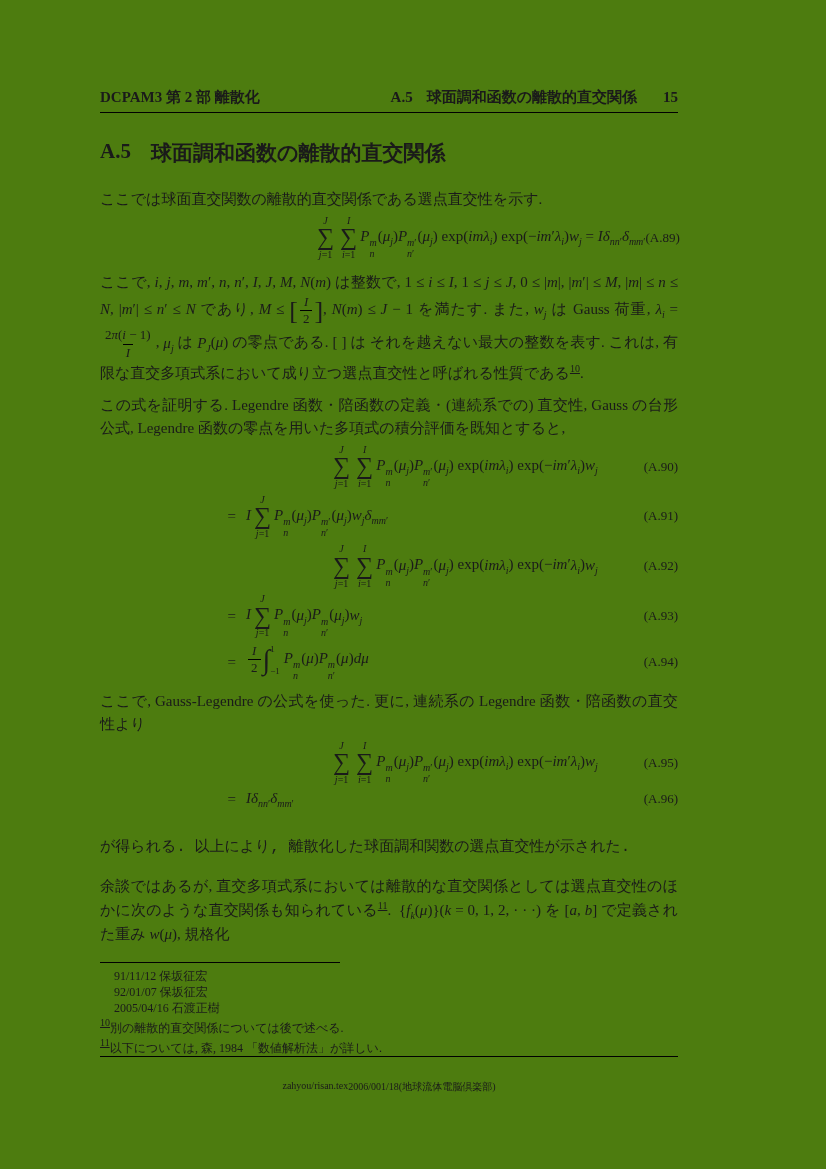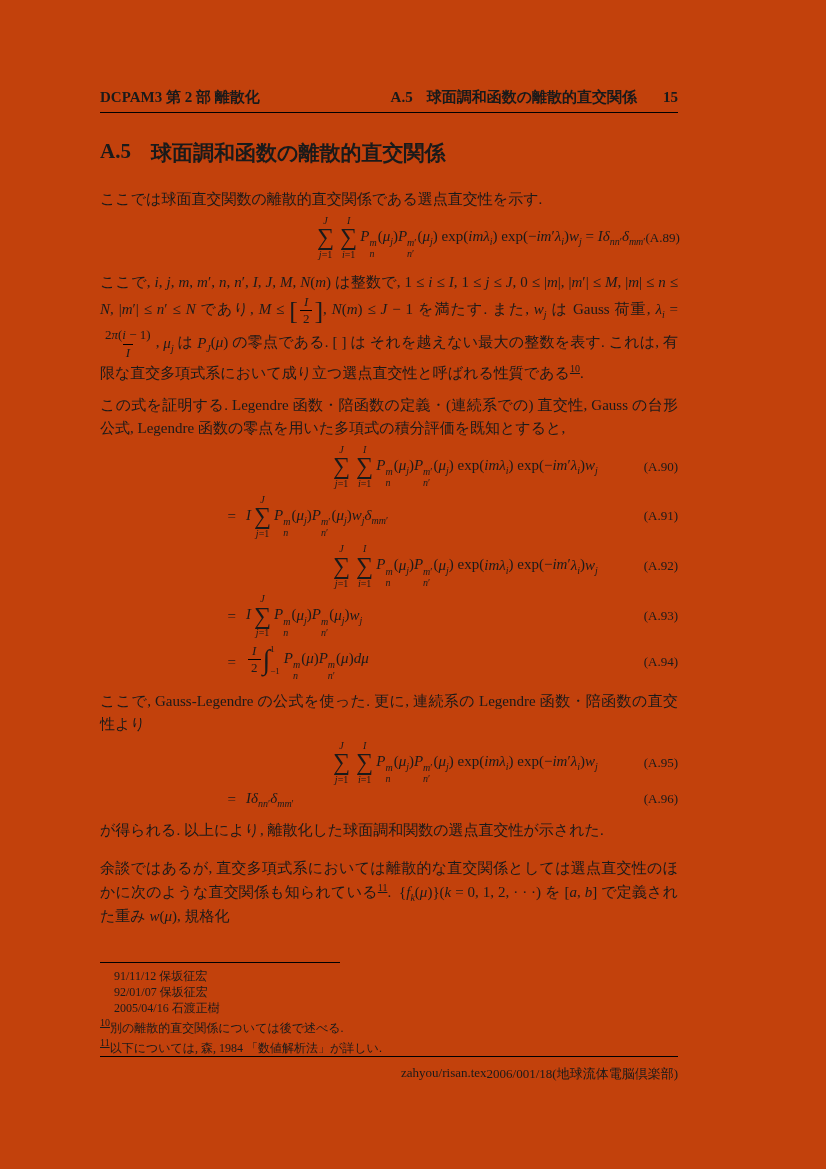--- a/index.html
+++ b/index.html
@@ -1,19 +1,19 @@
 <!DOCTYPE html>
 <html lang="ja"><head>
 <meta charset="utf-8">
 <style>
   html,body { margin:0; padding:0; background:#ffffff; }
   .page {
     position:relative;
     width:826px; height:1169px;
-    background:#c2410c;
+    background:#4d7c0f;
     color:#1a1a1a;
     font-family:"Liberation Serif","DejaVu Serif",serif;
     overflow:hidden;
     box-sizing:border-box;
   }
   .content { position:absolute; left:100px; width:578px; top:88px; }
 
   
   .runhead {
     display:flex; justify-content:space-between; align-items:baseline;
@@ -28,21 +28,21 @@
   h1.sechead { font-size:21px; font-weight:bold; margin:26px 0 0 0; display:flex; }
   h1.sechead .sec-title { margin-left:20px; }
 
   
   p { margin:0; font-size:15px; line-height:1.52; text-align:justify; }
   .p1 { margin-top:21px; }
   .p2 { margin-top:9px; line-height:1.62; }
   .p3 { margin-top:9px; }
   .p4 { margin-top:9px; }
   .p5 { margin-top:9px; }
-  .p6 { margin-top:10px; }
+  .p6 { margin-top:28px;font-family:Liberation Mono, monospace; }
   .p7 { margin-top:16px; }
   sub { font-size:10px; }
   sup { font-size:10px; }
   .fnmark { font-size:10px; vertical-align:6px;text-decoration:underline; }
 
   
   .eqrow { display:flex; align-items:center; margin:4px 0; font-size:15px; }
   .eqlead { flex:0 0 146px; text-align:right; padding-right:10px; box-sizing:border-box; }
   .eqbody { white-space:nowrap; }
   .eqfill { flex:1; }
@@ -63,22 +63,22 @@
   .ilim { display:inline-flex; flex-direction:column; justify-content:space-between; height:32px; font-size:9px; vertical-align:middle; margin:0 4px 0 0; }
 
   
   .footnotes { position:absolute; left:100px; width:578px; top:962px; font-size:12px; line-height:1.34; }
   .fnrule { width:240px; border-top:1px solid #000; margin-bottom:5px; }
   .fn-history { padding-left:14px; }
   .fnline { text-align:left; }
 
   
   .pagefoot { position:absolute; left:100px; width:578px; top:1056px;
-    border-top:1px solid #000; padding-top:8px;
-    display:flex; justify-content:flex-end; font-size:13px; }
+    border-top:1px solid #000; padding-top:23px;
+    display:flex; justify-content:center; font-size:10px; }
 </style>
 </head>
 <body>
 
 <div class="page">
   <div class="content">
 
     <div class="runhead">
       <span class="rh-left">DCPAM3 第 2 部 離散化</span>
       <span class="rh-right">

